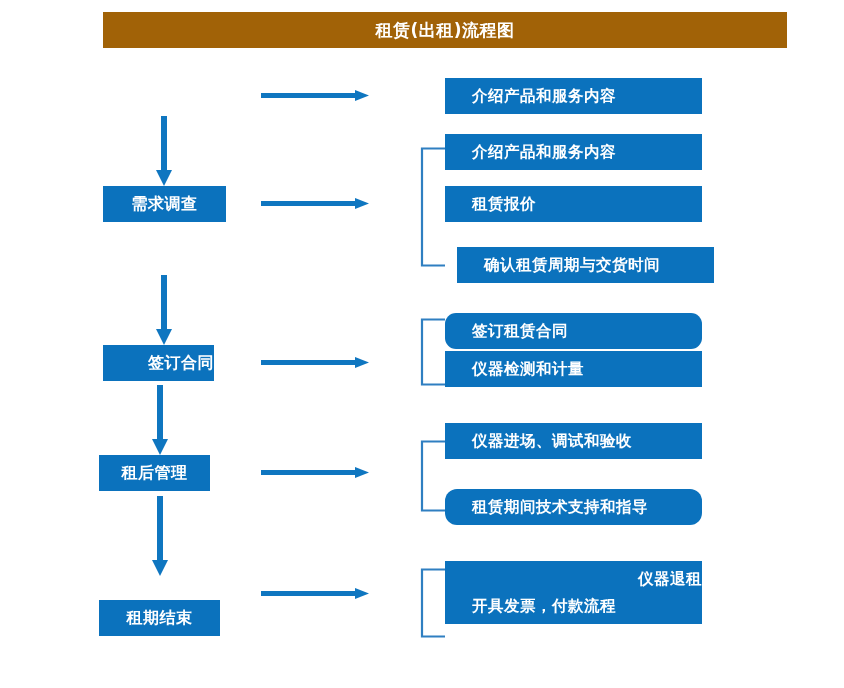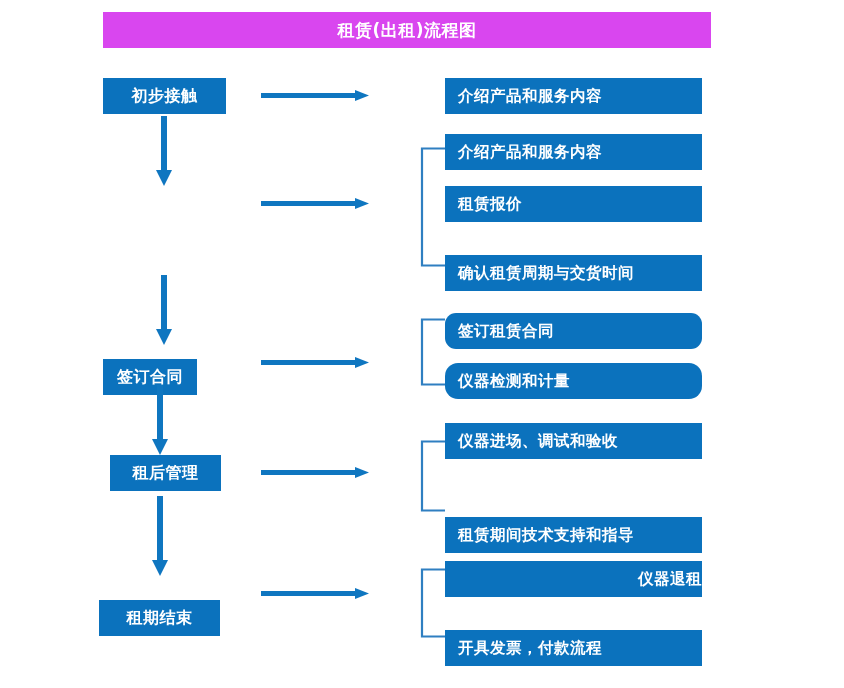--- a/index.html
+++ b/index.html
@@ -17,23 +17,23 @@
     height: 688px;
     background: #ffffff;
     overflow: hidden;
   }
 
   
   .title-bar {
     position: absolute;
     left: 103px;
     top: 12px;
-    width: 608px;
+    width: 684px;
     height: 36px;
-    background: #d946ef;
+    background: #a16207;
     display: flex;
     align-items: center;
     justify-content: center;
   }
   .title-bar .title-text {
     color: #ffffff;
     font-size: 17px;
     font-weight: bold;
     letter-spacing: 0.5px;
     white-space: nowrap;
@@ -59,21 +59,21 @@
     justify-content: center;
   }
   .node.stage .node-text {
     font-size: 16px;
   }
   .node.detail {
     left: 445px;
     width: 257px;
     height: 36px;
     justify-content: flex-start;
-    padding-left: 13px;
+    padding-left: 27px;
   }
   .node.detail .node-text {
     font-size: 15.5px;
   }
 
   
   .arrow-v {
     position: absolute;
     width: 24px;
   }
@@ -97,30 +97,30 @@
 </style>
 </head>
 <body>
 
 <div id="canvas">
 
   <div class="title-bar">
     <span class="title-text">租赁(出租)流程图</span>
   </div>
 
-  <div class="node stage" style="left:103px; top:78px; width:123px;">
-    <span class="node-text">初步接触</span>
-  </div>
-
-
-  <div class="node stage" style="left:103px; top:359px; width:94px;">
+
+  <div class="node stage" style="left:103px; top:186px; width:123px;">
+    <span class="node-text">需求调查</span>
+  </div>
+
+  <div class="node stage" style="left:103px; top:345px; width:111px;justify-content:flex-end;">
     <span class="node-text">签订合同</span>
   </div>
 
-  <div class="node stage" style="left:99px; top:455px; width:111px;margin-left:11px;">
+  <div class="node stage" style="left:99px; top:455px; width:111px;">
     <span class="node-text">租后管理</span>
   </div>
 
   <div class="node stage" style="left:99px; top:600px; width:121px;">
     <span class="node-text">租期结束</span>
   </div>
 
   <div class="arrow-v" style="left:152px; top:116px; height:70px;">
     <svg width="24" height="70" viewBox="0 0 24 70">
       <rect x="9" y="0" width="6" height="56" fill="#0f76c0"></rect>
@@ -213,41 +213,41 @@
   </div>
 
   <div class="node detail" style="top:134px;">
     <span class="node-text">介绍产品和服务内容</span>
   </div>
 
   <div class="node detail" style="top:186px;">
     <span class="node-text">租赁报价</span>
   </div>
 
-  <div class="node detail" style="top:255px;">
+  <div class="node detail" style="top:247px;margin-left:12px;">
     <span class="node-text">确认租赁周期与交货时间</span>
   </div>
 
   <div class="node detail" style="top:313px;border-radius:11px;">
     <span class="node-text">签订租赁合同</span>
   </div>
 
-  <div class="node detail" style="top:363px;border-radius:13px;">
+  <div class="node detail" style="top:351px;">
     <span class="node-text">仪器检测和计量</span>
   </div>
 
   <div class="node detail" style="top:423px;">
     <span class="node-text">仪器进场、调试和验收</span>
   </div>
 
-  <div class="node detail" style="top:517px;">
+  <div class="node detail" style="top:489px;border-radius:12px;">
     <span class="node-text">租赁期间技术支持和指导</span>
   </div>
 
   <div class="node detail" style="top:561px;justify-content:flex-end;">
     <span class="node-text">仪器退租</span>
   </div>
 
-  <div class="node detail" style="top:630px;">
+  <div class="node detail" style="top:588px;">
     <span class="node-text">开具发票，付款流程</span>
   </div>
 
 </div>
 
 </body></html>

